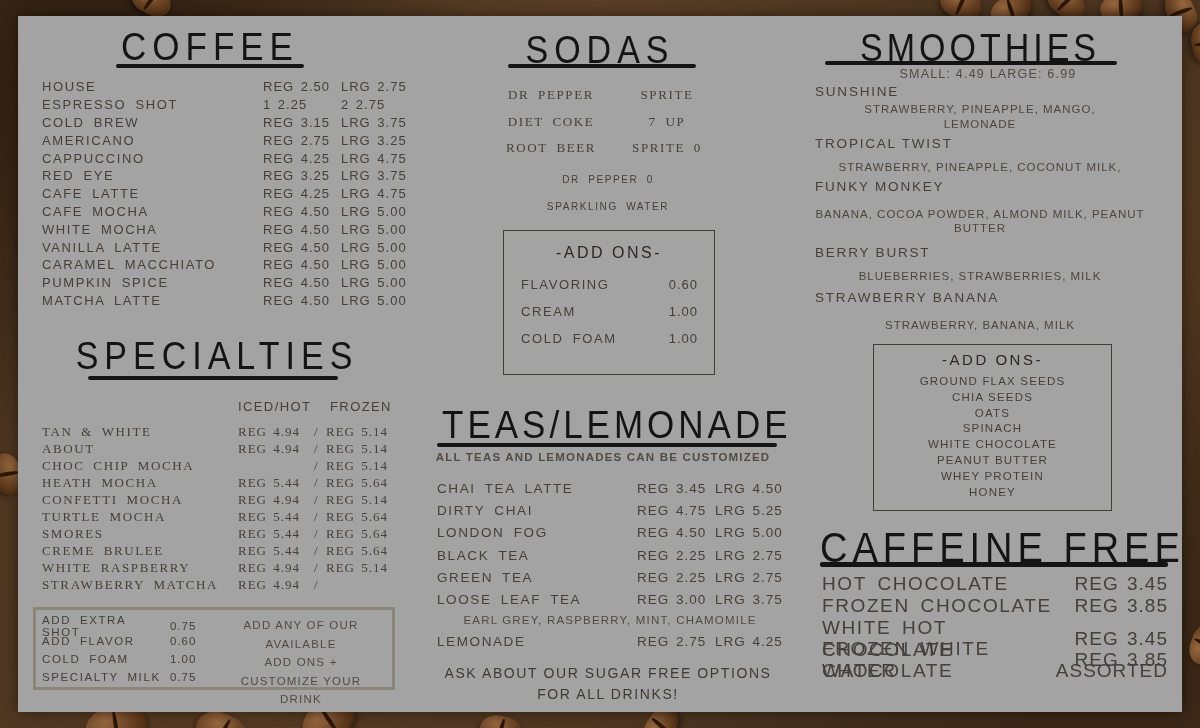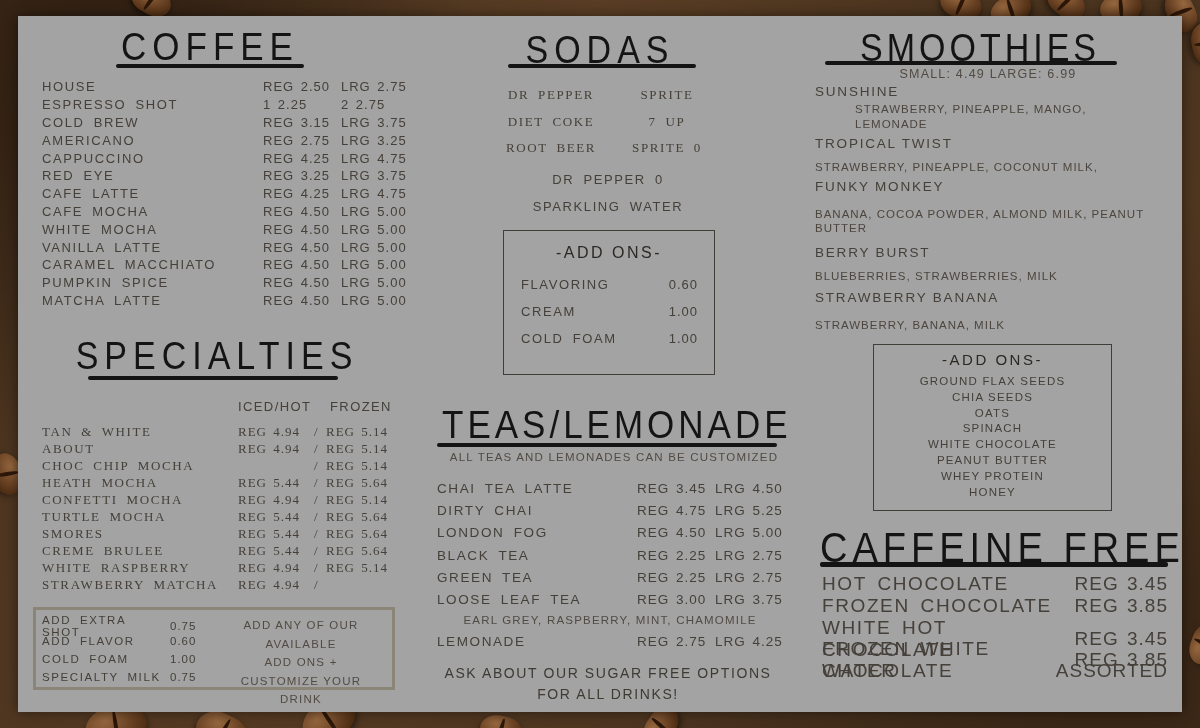--- a/index.html
+++ b/index.html
@@ -55,38 +55,38 @@
   .addon-box-left {
     position:absolute; left:33px; top:607px; width:362px; height:83px;
     border:3px solid #8b8577; display:grid; grid-template-columns:168px 1fr;
     padding:4px 0 0 6px; background:transparent;
   }
   .abl-row { display:grid; grid-template-columns:128px auto; height:18px; align-items:center; font-size:11.5px; }
   .abl-notes { text-align:center; font-size:11.5px; line-height:18.5px; padding-top:2px; }
   
   .sodas-grid { position:absolute; left:492px; top:82px; width:232px; display:grid; grid-template-columns:118px 114px; font-size:13px; }
   .sodas-grid > div { text-align:center; height:26.5px; line-height:26.5px;font-family:Liberation Serif, serif; }
-  .sodas-center { position:absolute; left:492px; top:166px; width:232px; text-align:center; font-size:13px; line-height:27px; }
+  .sodas-center { position:absolute; left:492px; top:166px; width:232px; text-align:center; font-size:10px; line-height:27px; }
   .soda-addon-box {
     position:absolute; left:503px; top:230px; width:212px; height:145px;
     border:1.5px solid #413d37; padding-top:13px;
   }
   .sab-title { text-align:center; font-size:16px; letter-spacing:2.5px; color:#2c2823; }
   .sab-row { display:grid; grid-template-columns:1fr auto; padding:0 16px 0 17px; height:27px; align-items:center; font-size:13px; }
   
   .teas-sub { position:absolute; left:437px; top:451px; width:342px; text-align:center; font-size:11.5px; }
   .teas-list { position:absolute; left:437px; top:477px; width:346px; font-size:13.5px; }
   .tea-row { display:grid; grid-template-columns:200px 78px 1fr; height:22.3px; align-items:center; }
   .tea-note { text-align:center; font-size:11.5px; height:20px; line-height:18px; }
   .teas-footer { position:absolute; left:437px; top:663px; width:342px; text-align:center; font-size:14px; line-height:21px; letter-spacing:1.6px; color:#3e3a34; }
   
   .sm-sizes { position:absolute; left:838px; top:67px; width:300px; text-align:center; font-size:12.5px; }
   .sm-col { position:absolute; left:815px; top:84px; width:330px; }
   .sm-name { font-size:13.5px; letter-spacing:1.8px; color:#45403a; line-height:15px; }
-  .sm-ing { font-size:11.5px; letter-spacing:1px; color:#4c463f; line-height:14.5px; }
+  .sm-ing { text-align:center; font-size:11.5px; letter-spacing:1px; color:#4c463f; line-height:14.5px; }
   .smoothie-addon-box {
     position:absolute; left:873px; top:344px; width:239px; height:167px;
     border:1.5px solid #413d37; padding-top:6px;
   }
   .smb-title { text-align:center; font-size:15px; letter-spacing:2.5px; color:#2c2823; }
   .smb-item { text-align:center; font-size:11.5px; letter-spacing:1.2px; color:#45403a; line-height:15.8px; }
   
   .cf-list { position:absolute; left:822px; top:572px; width:346px; font-size:19px; }
   .cf-row { display:grid; grid-template-columns:1fr auto; height:21.8px; align-items:center; }
 </style>
@@ -309,21 +309,21 @@
         <span class="price">1.00</span>
       </div>
     <div class="sab-row">
         <span class="item-name">COLD FOAM</span>
         <span class="price">1.00</span>
       </div>
   </div>
 
   <div class="title" style="left:424px; top:386px; width:320px; font-size:35px; letter-spacing:4px;">TEAS/LEMONADE</div>
   <div class="rule" style="left:419px; top:427px; width:340px; height:4px;"></div>
-  <div class="teas-sub" style="left:425px; top:435px;">
+  <div class="teas-sub" style="left:414px; top:435px;font-weight:bold;">
     <span class="note">ALL TEAS AND LEMONADES CAN BE CUSTOMIZED</span>
   </div>
 
   <div class="teas-list" style="left:419px; top:461px;">
     <div class="tea-row">
         <span class="item-name">CHAI TEA LATTE</span>
         <span class="price">REG 3.45</span>
         <span class="price">LRG 4.50</span>
       </div>
     <div class="tea-row">

